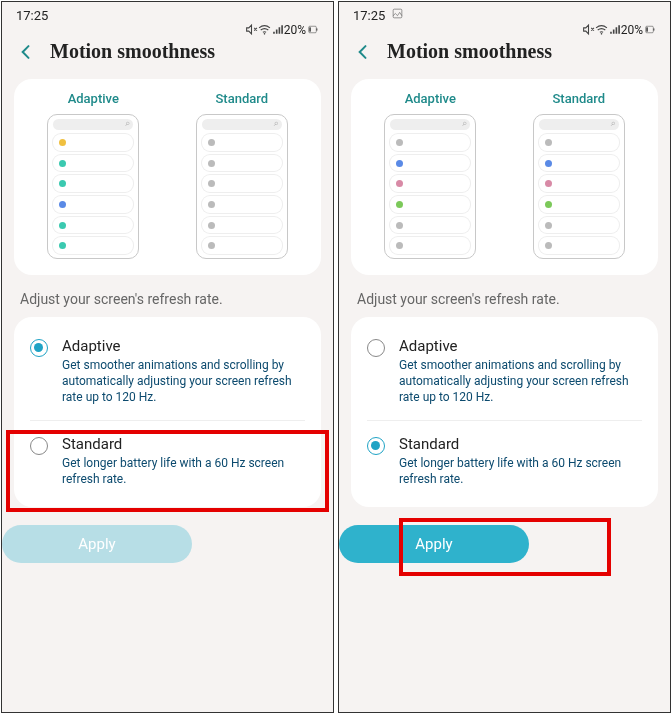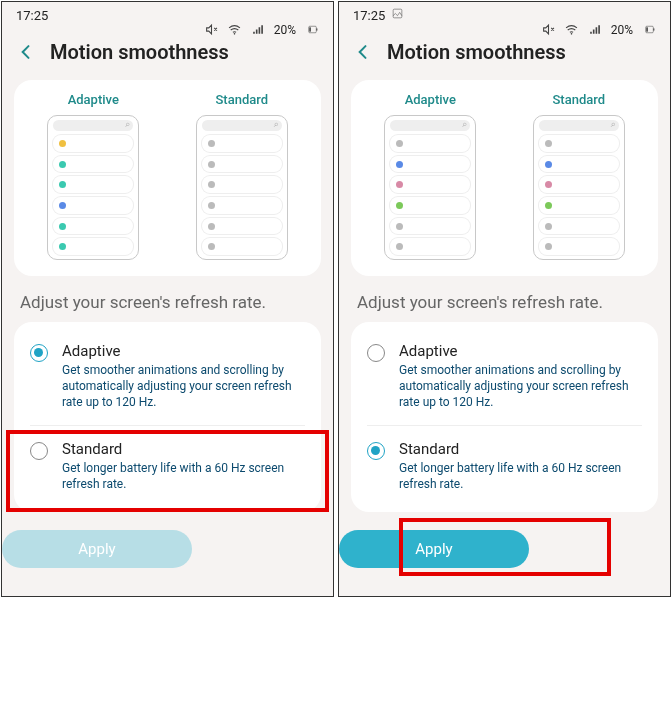--- a/index.html
+++ b/index.html
@@ -1,32 +1,32 @@
 <!DOCTYPE html>
 <html><head>
 <meta charset="utf-8">
 <style>
 * { margin:0; padding:0; box-sizing:border-box; font-family: -apple-system, "Segoe UI", Roboto, sans-serif; }
 body { background:#fff; width:672px; height:724px; display:flex; gap:2px; }
-.pane { width:334px; height:596px; border:1px solid #333; background:#f6f3f2; display:flex; flex-direction:column; margin:1px; position:relative; }
+.pane { width:334px; height:712px; border:1px solid #333; background:#f6f3f2; display:flex; flex-direction:column; margin:1px; position:relative; }
 .statusbar { height:26px; display:flex; align-items:center; justify-content:space-between; padding:0 14px; font-size:13px; color:#222; }
-.statusbar .right { display:flex; align-items:center; gap:10px; font-size:12px;margin-top:29px; }
+.statusbar .right { display:flex; align-items:center; gap:0; font-size:12px;margin-top:29px; }
 .sb-ic { width:13px; height:13px; display:inline-block; }
 .header { display:flex; align-items:center; padding:12px 14px 16px 14px; gap:14px; }
 .back { width:20px; height:20px; }
-.title { font-size:20px; font-weight:600; color:#222; }
+.title { font-size:20px; font-weight:600; color:#222;font-family:Liberation Serif, serif; }
 .preview-card { background:#fff; border-radius:18px; margin:0 12px; padding:12px 12px 16px 12px; display:flex; gap:14px; }
 .pcol { flex:1; display:flex; flex-direction:column; align-items:center; gap:8px; }
 .pcol-label { font-size:13px; color:#1f8a8a; font-weight:500; }
 .mini { width:92px; height:145px; border:1px solid #c8c8c8; border-radius:10px; padding:4px 5px; position:relative; display:flex; flex-direction:column; gap:4px; }
 .mini .search { height:12px; background:#eee; border-radius:6px; position:relative; }
 .mini .search::after { content:"⌕"; position:absolute; right:3px; top:-1px; font-size:9px; color:#aaa; }
 .mini .row { height:18px; background:#fff; border-radius:8px; box-shadow:0 0 0 1px #eee; display:flex; align-items:center; padding:0 6px; }
 .dot { width:7px; height:7px; border-radius:50%; }
-.subtext { font-size:17px; color:#666; padding:16px 18px 10px 18px; }
+.subtext { font-size:14px; color:#666; padding:16px 18px 10px 18px; }
 .options-card { background:#fff; border-radius:18px; margin:0 12px; padding:6px 0; }
 .opt { display:flex; gap:14px; padding:14px 16px; align-items:flex-start; position:relative; }
 .radio { width:18px; height:18px; border:1.5px solid #888; border-radius:50%; flex-shrink:0; margin-top:2px; position:relative; }
 .radio.sel { border-color:#1fa3c5; }
 .radio.sel::after { content:""; position:absolute; width:9px; height:9px; background:#1fa3c5; border-radius:50%; top:3px; left:3px; }
 .opt-body { flex:1; }
 .opt-title { font-size:15px; color:#222; margin-bottom:2px; }
 .opt-desc { font-size:12px; color:#0c4a6e; line-height:1.35; }
 .divider { height:1px; background:#eee; margin:0 16px; }
 .apply-wrap { display:flex; justify-content:flex-start; padding:18px 0; }

